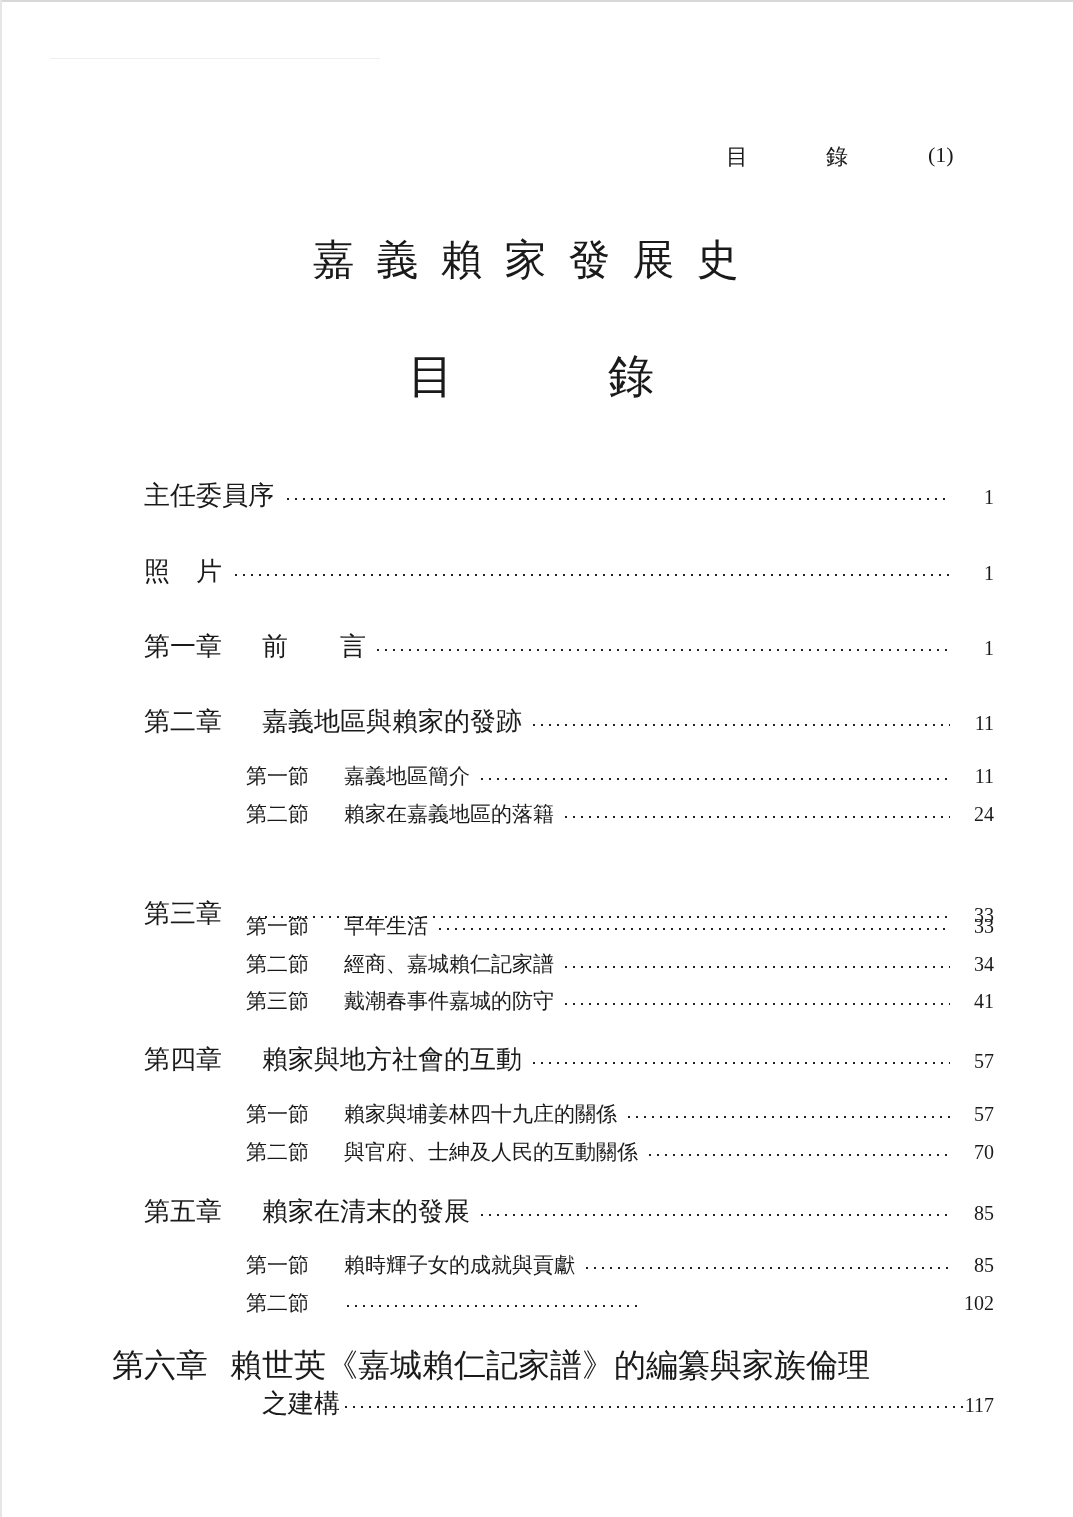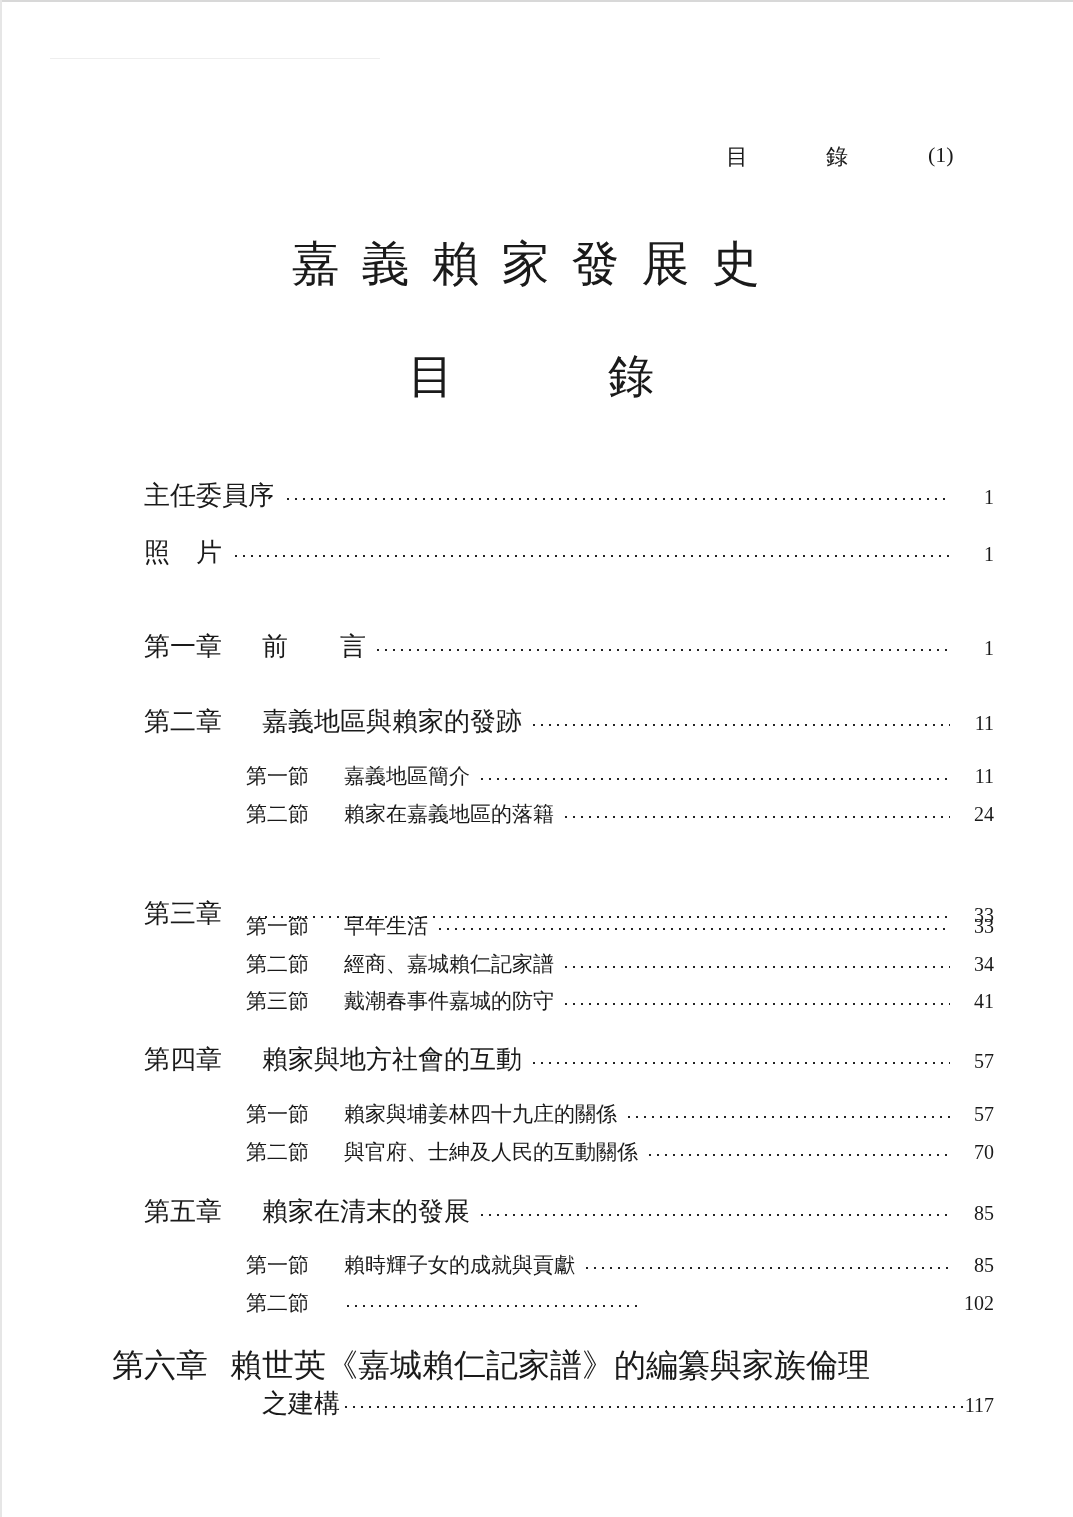--- a/index.html
+++ b/index.html
@@ -46,21 +46,21 @@
   .running-header .rh-b { position: absolute; left: 102px; top: 0; }
   .running-header .rh-num { position: absolute; left: 204px; top: 0; }
 
   .book-title {
     position: absolute;
     top: 232px;
     left: 0;
     width: 1073px;
     text-align: center;
     font-family: "DejaVu Serif", serif;
-    font-size: 48px;
+    font-size: 42px;
     letter-spacing: 22px;
     box-sizing: border-box;
   }
   .toc-title {
     position: absolute;
     top: 346px;
     left: 0;
     width: 1073px;
     height: 60px;
     font-family: "DejaVu Serif", serif;
@@ -149,21 +149,21 @@
 </div>
 
 <div class="toc">
 
   <div class="row chapter solo" style="top:478px;">
     <span class="title">主任委員序</span>
     <span class="leader"></span>
     <span class="page">1</span>
   </div>
 
-  <div class="row chapter solo" style="top:535px;">
+  <div class="row chapter solo" style="top:554px;">
     <span class="title">照　片</span>
     <span class="leader"></span>
     <span class="page">1</span>
   </div>
 
   <div class="row chapter" style="top:629px;">
     <span class="num-label">第一章</span>
     <span class="title">前　　言</span>
     <span class="leader"></span>
     <span class="page">1</span>

